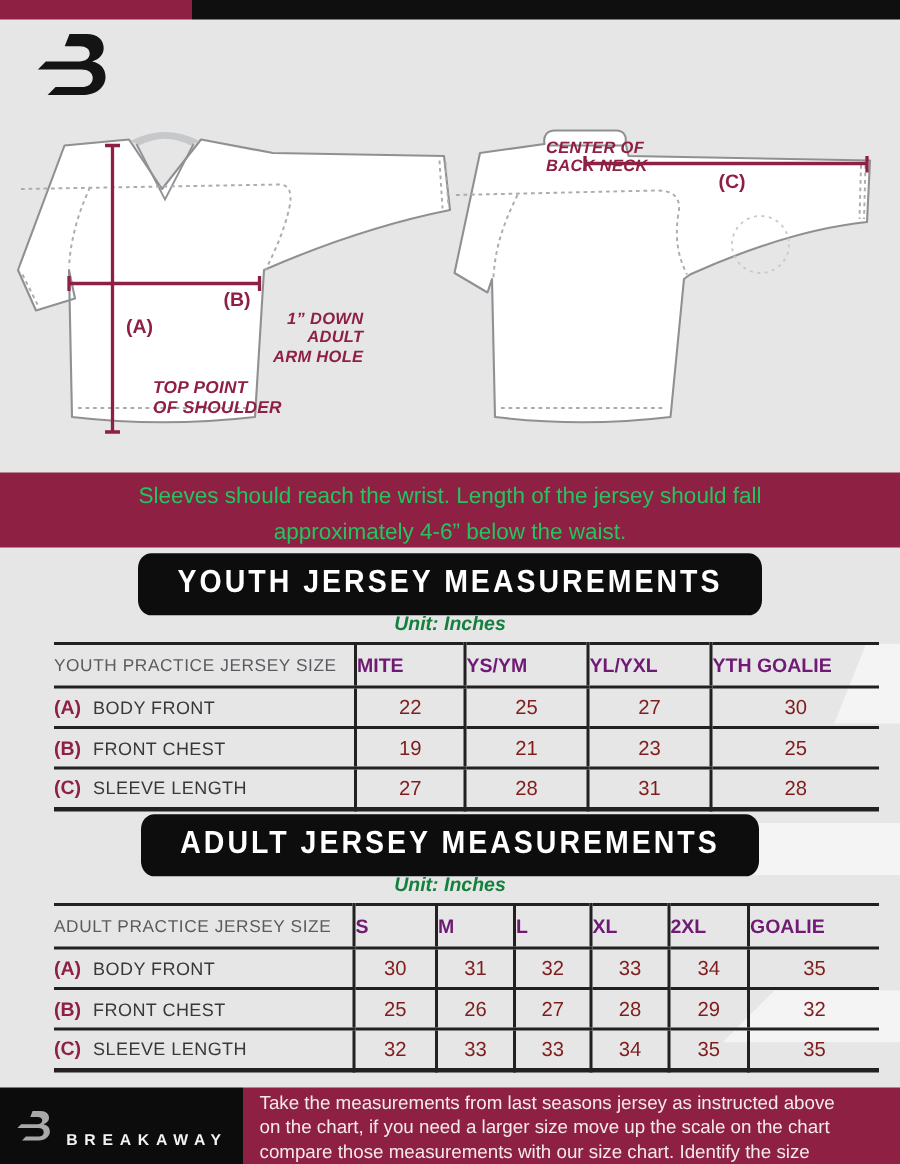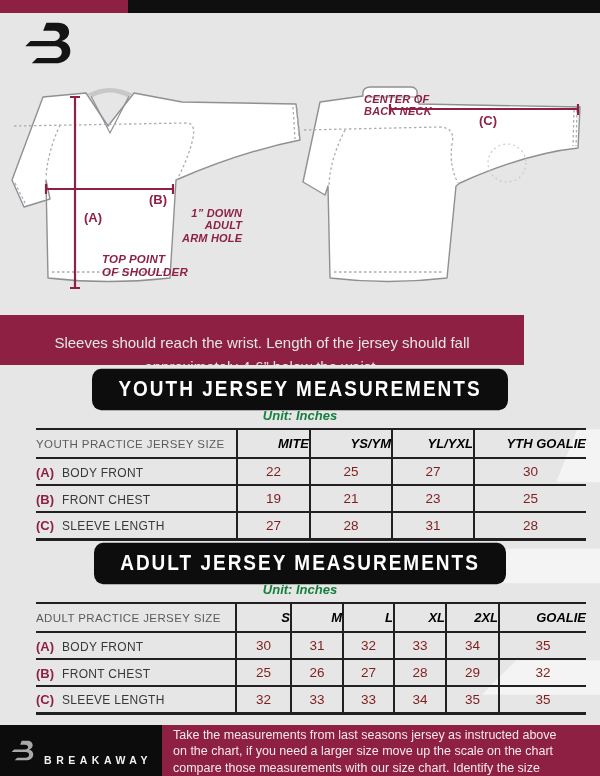--- a/index.html
+++ b/index.html
@@ -24,22 +24,22 @@
   .season-text{color:#fff;font-weight:bold;font-size:15px;letter-spacing:2.5px;transform:scaleY(1.2);white-space:nowrap;}
   .logo-main{left:22px;top:15px;width:52px;height:56px;color:#141414;}
 
   
   .diagram-svg{left:0;top:0;width:600px;height:776px;pointer-events:none;}
   .dkey{position:absolute;color:var(--maroon);font-weight:bold;font-size:13px;}
   .dnote{position:absolute;color:var(--maroon);font-style:italic;font-weight:bold;
          font-size:11px;line-height:12.4px;letter-spacing:.2px;white-space:pre;}
 
   
-  .fit-banner{left:0;top:315px;width:524px;height:50px;background:var(--maroon);
-              color:#e5e5e5;text-align:center;font-size:15px;line-height:24px;padding-top:16px;}
+  .fit-banner{left:0;top:315px;width:600px;height:50px;background:var(--maroon);
+              color:#22c55e;text-align:center;font-size:15px;line-height:24px;padding-top:4px;}
 
   
   .secbar{left:0;width:600px;text-align:center;}
   .secbar-youth{top:371px;}
   .secbar-adult{top:545px;}
   .barpill{display:inline-block;background:#0d0d0d;color:#fff;border-radius:9px;
            padding:7px 26px 8px;font-size:19px;font-weight:bold;letter-spacing:2px;
            transform:scaleY(1.12);white-space:nowrap;}
   .unit{left:0;width:600px;text-align:center;font-style:italic;font-weight:bold;
         font-size:13px;color:#15803d;}
@@ -48,21 +48,21 @@
 
   
   .size-table{border-collapse:collapse;table-layout:fixed;width:550px;
               border-top:2px solid var(--ink);border-bottom:3px solid var(--ink);}
   .tbl-youth{left:36px;top:428px;}
   .tbl-adult{left:36px;top:602px;}
   .size-table th,.size-table td{border-bottom:2px solid var(--ink);height:27px;padding:0;background:transparent;margin-left:44px;}
   .size-table thead th{height:29px;}
   .vline{border-left:2px solid var(--ink);}
   .szlab{text-align:left;padding-left:10px;font-weight:normal;font-size:11.5px;color:#5a5b5e;letter-spacing:.4px;}
-  .colhead{font-size:13px;font-weight:bold;color:#000000;text-align:right;font-style:italic;}
+  .colhead{font-size:13px;font-weight:bold;color:#701a75;text-align:left;}
   .rowlab{text-align:left;padding-left:17px;font-weight:normal;white-space:nowrap;}
   .mkey{color:var(--maroon);font-weight:bold;font-size:13px;margin-right:8px;}
   .mlab{font-size:12px;color:#38383a;letter-spacing:.3px;}
   .val{text-align:center;font-size:13.5px;color:#7f1d1d;}
 
   
   .watermark{left:418px;top:392px;width:340px;height:340px;color:rgba(255,255,255,.55);}
 
   
   .f-black{left:0;top:725px;width:162px;height:51px;background:#0c0c0c;

